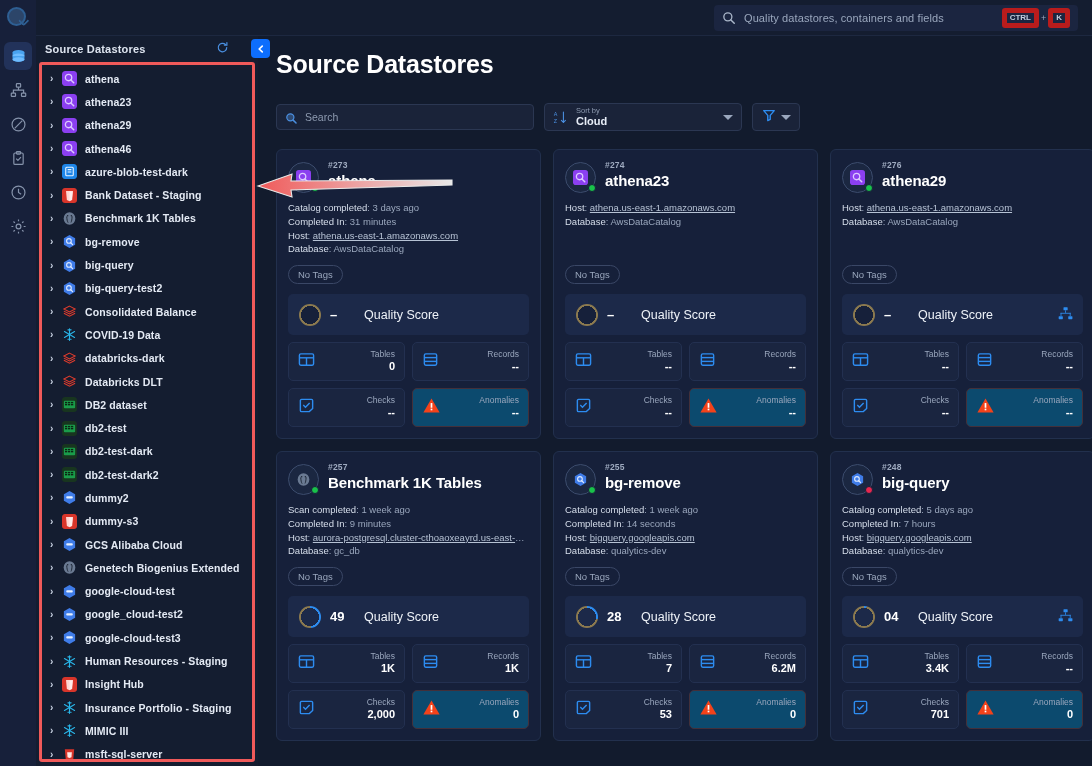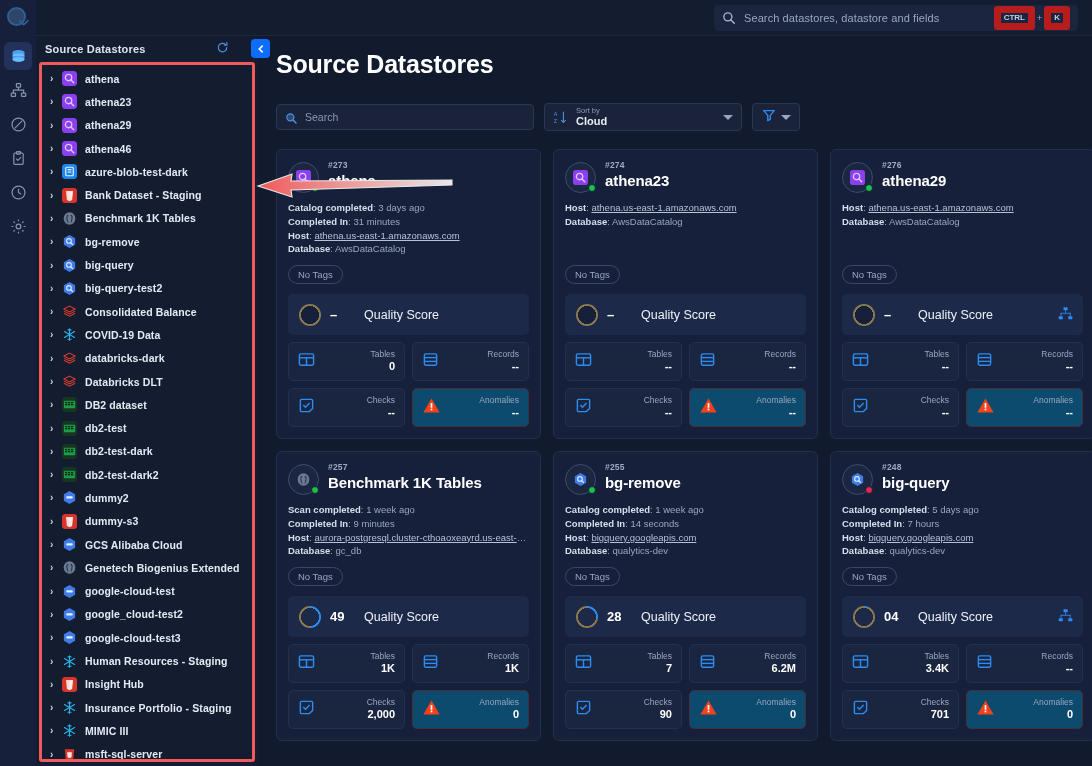--- a/index.html
+++ b/index.html
@@ -37,21 +37,21 @@
   .global-search {
     position: absolute; left: 714px; top: 5px; width: 364px; height: 26px;
     background: #1b2540; border-radius: 4px;
     display: flex; align-items: center; padding: 0 8px;
   }
   .global-search .gs-icon { width: 14px; height: 14px; margin-right: 8px; flex: 0 0 auto; }
   .global-search .gs-text {
     font-size: 11px; color: #9aa7bd; flex: 1 1 auto; letter-spacing: .1px;
   }
   .kbd {
-    display: inline-block; border: 7px solid #b91c1c; border-radius: 3px;
+    display: inline-block; border: 5px solid #b91c1c; border-radius: 3px;
     color: #c3cede; font-size: 8px; font-weight: bold; padding: 1px 3px;
     line-height: 1.1;
   }
   .kbd-plus { color: #9aa7bd; font-size: 9px; margin: 0 2px; }
 
   
   .rail {
     position: absolute; left: 0; top: 36px; width: 36px; height: 730px;
     background: #17203a;
     display: flex; flex-direction: column; align-items: center; padding-top: 6px;
@@ -162,21 +162,21 @@
   }
   .avatar .sq { width: 15px; height: 15px; border-radius: 3px; display: flex; align-items:center; justify-content:center; }
   .status-dot {
     position: absolute; right: 0px; bottom: 1px; width: 8px; height: 8px;
     border-radius: 50%; border: 1.5px solid #16203a;
   }
   .card-id { font-size: 8.5px; color: #9fabc0; font-weight: bold; letter-spacing: .2px; }
   .card-name { font-size: 15px; font-weight: bold; color: #ffffff; margin-top: 2px; letter-spacing: -.1px; }
   .meta { margin-top: 8px; line-height: 1.45; }
   .meta-row { font-size: 9.5px; color: #9aa7bd; white-space: nowrap; overflow: hidden; text-overflow: ellipsis; }
-  .meta-row b { color: #d7dfec; font-weight: bold; margin-top: 8px; }
+  .meta-row b { color: #d7dfec; font-weight: normal; margin-top: 8px; }
   .meta-row .lnk { color: #b6c2d4; text-decoration: underline; }
   .meta-spacer { height: 13.8px; }
   .tag-pill {
     display: inline-block; margin-top: 9px; border: 1px solid #3a4766; border-radius: 11px;
     padding: 3px 9px; font-size: 9.5px; color: #9aa7bd;
   }
   .qs-box {
     margin-top: 10px; background: #1c2949; border-radius: 5px;
     height: 41px; display: flex; align-items: center; padding: 0 11px; position: relative;
   }
@@ -208,21 +208,21 @@
         <div class="tail"></div>
     </div>
   </div>
   <div class="global-search">
     <span class="gs-icon">
       <svg width="14" height="14" viewBox="0 0 16 16">
           <circle cx="6.7" cy="6.7" r="4.6" fill="none" stroke="#aab6c9" stroke-width="1.5"></circle>
           <line x1="10.2" y1="10.2" x2="14" y2="14" stroke="#aab6c9" stroke-width="1.7" stroke-linecap="round"></line>
         </svg>
     </span>
-    <span class="gs-text">Search datastores, datastore and fields</span>
+    <span class="gs-text">Quality datastores, containers and fields</span>
     <span class="kbd">CTRL</span>
     <span class="kbd-plus">+</span>
     <span class="kbd">K</span>
   </div>
 </div>
 
 <div class="rail">
   <div class="rail-item active">
     <span>
       <svg width="17" height="17" viewBox="0 0 20 20">
@@ -1095,21 +1095,21 @@
               <span class="s-val" style="display:block">6.2M</span>
             </span>
           </div>
           <div class="stat">
             <span class="s-icon"><svg width="17" height="17" viewBox="0 0 18 18" fill="none" stroke="#2d8cf0" stroke-width="1.5">
                 <path d="M2.5 3.8A1.3 1.3 0 0 1 3.8 2.5h10.4a1.3 1.3 0 0 1 1.3 1.3v8.4L12 15.5H3.8a1.3 1.3 0 0 1-1.3-1.3z"></path>
                 <path d="M5.6 8.6l2.3 2.3 4.4-4.6"></path>
               </svg></span>
             <span class="s-right">
               <span class="s-lbl" style="display:block">Checks</span>
-              <span class="s-val" style="display:block">90</span>
+              <span class="s-val" style="display:block">53</span>
             </span>
           </div>
           <div class="stat danger">
             <span class="s-icon"><svg width="19" height="17" viewBox="0 0 20 18">
                 <path d="M10 1.6l8.6 14.8H1.4z" fill="#f3421a"></path>
                 <rect x="9.1" y="6.4" width="1.8" height="5" fill="#ffffff"></rect>
                 <rect x="9.1" y="12.3" width="1.8" height="1.8" fill="#ffffff"></rect>
               </svg></span>
             <span class="s-right">
               <span class="s-lbl" style="display:block">Anomalies</span>

